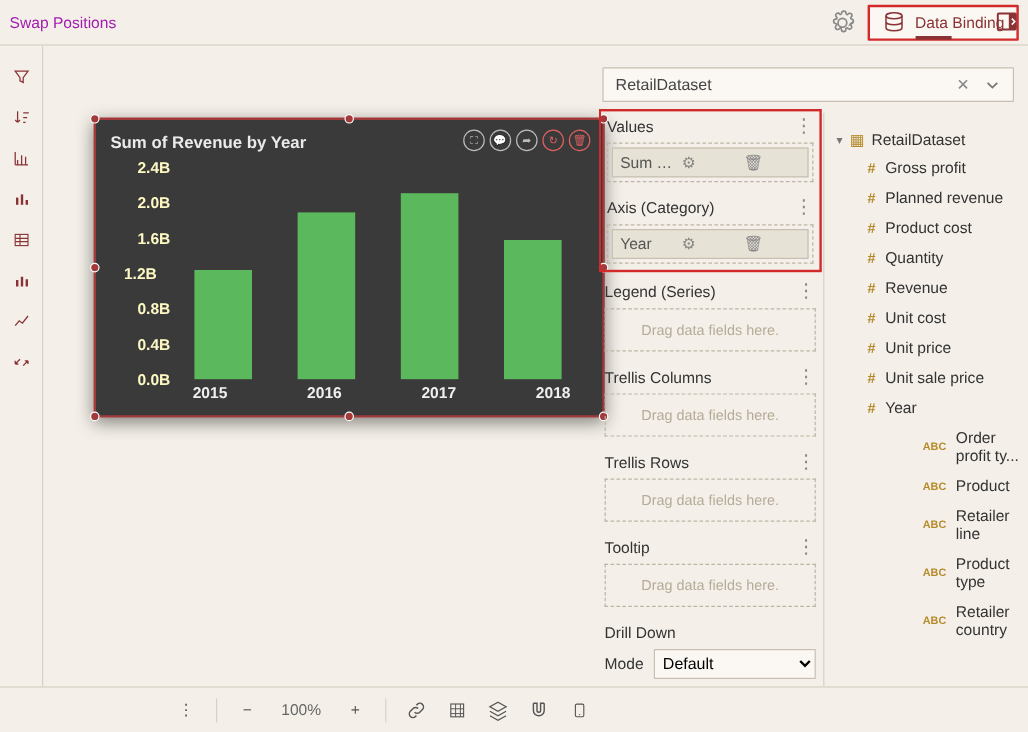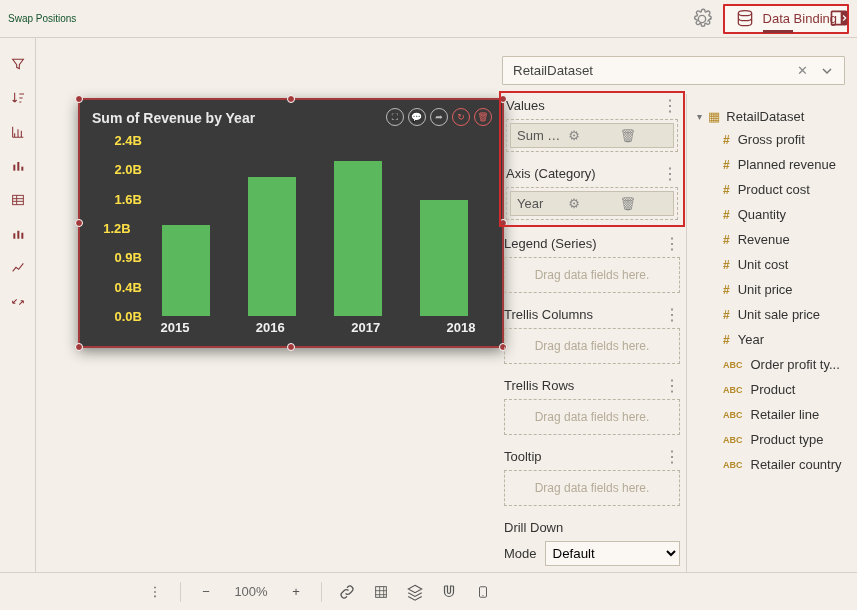--- a/index.html
+++ b/index.html
@@ -15,21 +15,21 @@
     position: relative;
   }
   .top-bar {
     height: 38px;
     border-bottom: 1px solid #d6d0c6;
     display: flex;
     align-items: center;
     padding: 0 8px;
     position: relative;
   }
-  .swap-label { color: #14532d; font-size: 10px; }
+  .swap-label { color: #a21caf; font-size: 13px; }
   .top-icons { margin-left: auto; display: flex; align-items: center; gap: 6px; }
   .data-binding-btn {
     display: flex;
     align-items: center;
     gap: 8px;
     padding: 2px 10px;
     border: 2px solid #d22a2a;
     border-radius: 1px;
     color: #8a3336;
     cursor: pointer;
@@ -73,21 +73,21 @@
     color:#fff;
     box-shadow: 0 4px 14px rgba(0,0,0,0.45);
   }
   .sel-dot { width:8px; height:8px; background:#a23a3c; border-radius:50%; border:1px solid #fff; position:absolute; }
   .chart-title { font-weight:bold; font-size:14px; padding:10px 12px 4px; color:#eaeaea; }
   .chart-toolbar { position:absolute; top:8px; right:10px; display:flex; gap:4px; }
   .tb-btn { width:18px; height:18px; border-radius:50%; border:1.5px solid #bbb; display:flex; align-items:center; justify-content:center; color:#bbb; cursor:pointer; font-size:9px; }
   .tb-btn.danger { border-color:#e06060; color:#e06060; }
   .plot { position:absolute; left:12px; right:12px; top:40px; bottom:30px; }
   .y-axis { position:absolute; left:0; top:0; bottom:0; width:50px; }
-  .y-tick { position:absolute; left:0; width:50px; text-align:right; font-weight:bold; font-size:13px; color:#fde047; transform:translateY(-50%); }
+  .y-tick { position:absolute; left:0; width:50px; text-align:right; font-weight:bold; font-size:13px; color:#fef9c3; transform:translateY(-50%); }
   .plot-area { position:absolute; left:58px; right:4px; top:0; bottom:0; }
   .bar { position:absolute; bottom:0; width:48px; background:#5cb85c; }
   .x-labels { position:absolute; left:70px; right:16px; bottom:8px; height:18px; display:flex; justify-content:space-between; }
   .x-lab { font-weight:bold; font-size:13px; color:#f0f0f0; width:50px; text-align:center; }
 
   
   .bind-panel {
     width: 190px;
     padding: 10px 6px 4px 8px;
     overflow-y:auto;
@@ -126,21 +126,21 @@
     padding:5px 8px;
   }
   .dataset-row-full input { flex:1; border:none; background:transparent; outline:none; color:#444; }
   .ds-x { color:#888; cursor:pointer; padding:0 4px; }
   .search-row { display:flex; align-items:center; gap:6px; color:#888; padding:4px 2px 8px; border-bottom:1px solid #e5ddd0; }
   .search-row input { flex:1; border:none; background:transparent; outline:none; font-size:13px; }
   .tree { margin-top:8px; }
   .tree-root { display:flex; align-items:center; gap:6px; color:#333; padding:3px 0; cursor:pointer; }
   .tree-item { display:flex; align-items:center; gap:8px; padding:5px 0 5px 26px; cursor:pointer; color:#333; }
   .num-icn { color:#b58a2a; font-weight:bold; font-size:12px; }
-  .abc-icn { color:#b58a2a; font-size:9px; font-weight:bold; letter-spacing:0; }
+  .abc-icn { color:#b58a2a; font-size:9px; font-weight:bold; letter-spacing:0;margin-left:46px; }
   .tbl-icn { color:#b58a2a; }
   .caret { color:#777; font-size:10px; }
 
   
   .bottom-bar {
     height:38px;
     border-top:1px solid #d6d0c6;
     display:flex; align-items:center; gap:8px;
     padding:0 10px 0 142px;
     color:#666;
@@ -257,21 +257,21 @@
         <div class="tb-btn">➦</div>
         <div class="tb-btn danger">↻</div>
         <div class="tb-btn danger">🗑</div>
       </div>
       <div class="plot">
         <div class="y-axis" id="y-axis">
             <div class="y-tick" style="top: 0%;">2.4B</div>
             <div class="y-tick" style="top: 16.6667%;">2.0B</div>
             <div class="y-tick" style="top: 33.3333%;">1.6B</div>
             <div class="y-tick" style="top: 50%; text-align: center;">1.2B</div>
-            <div class="y-tick" style="top: 66.6667%;">0.9B</div>
+            <div class="y-tick" style="top: 66.6667%;">0.8B</div>
             <div class="y-tick" style="top: 83.3333%;">0.4B</div>
             <div class="y-tick" style="top: 100%;">0.0B</div>
           </div>
         <div class="plot-area" id="plot-area">
             <div class="bar" style="left: 12px; height: 51.6667%;"></div>
             <div class="bar" style="left: 98px; height: 79.1667%;"></div>
             <div class="bar" style="left: 184px; height: 87.9167%;"></div>
             <div class="bar" style="left: 270px; height: 65.8333%;"></div>
           </div>
       </div>

